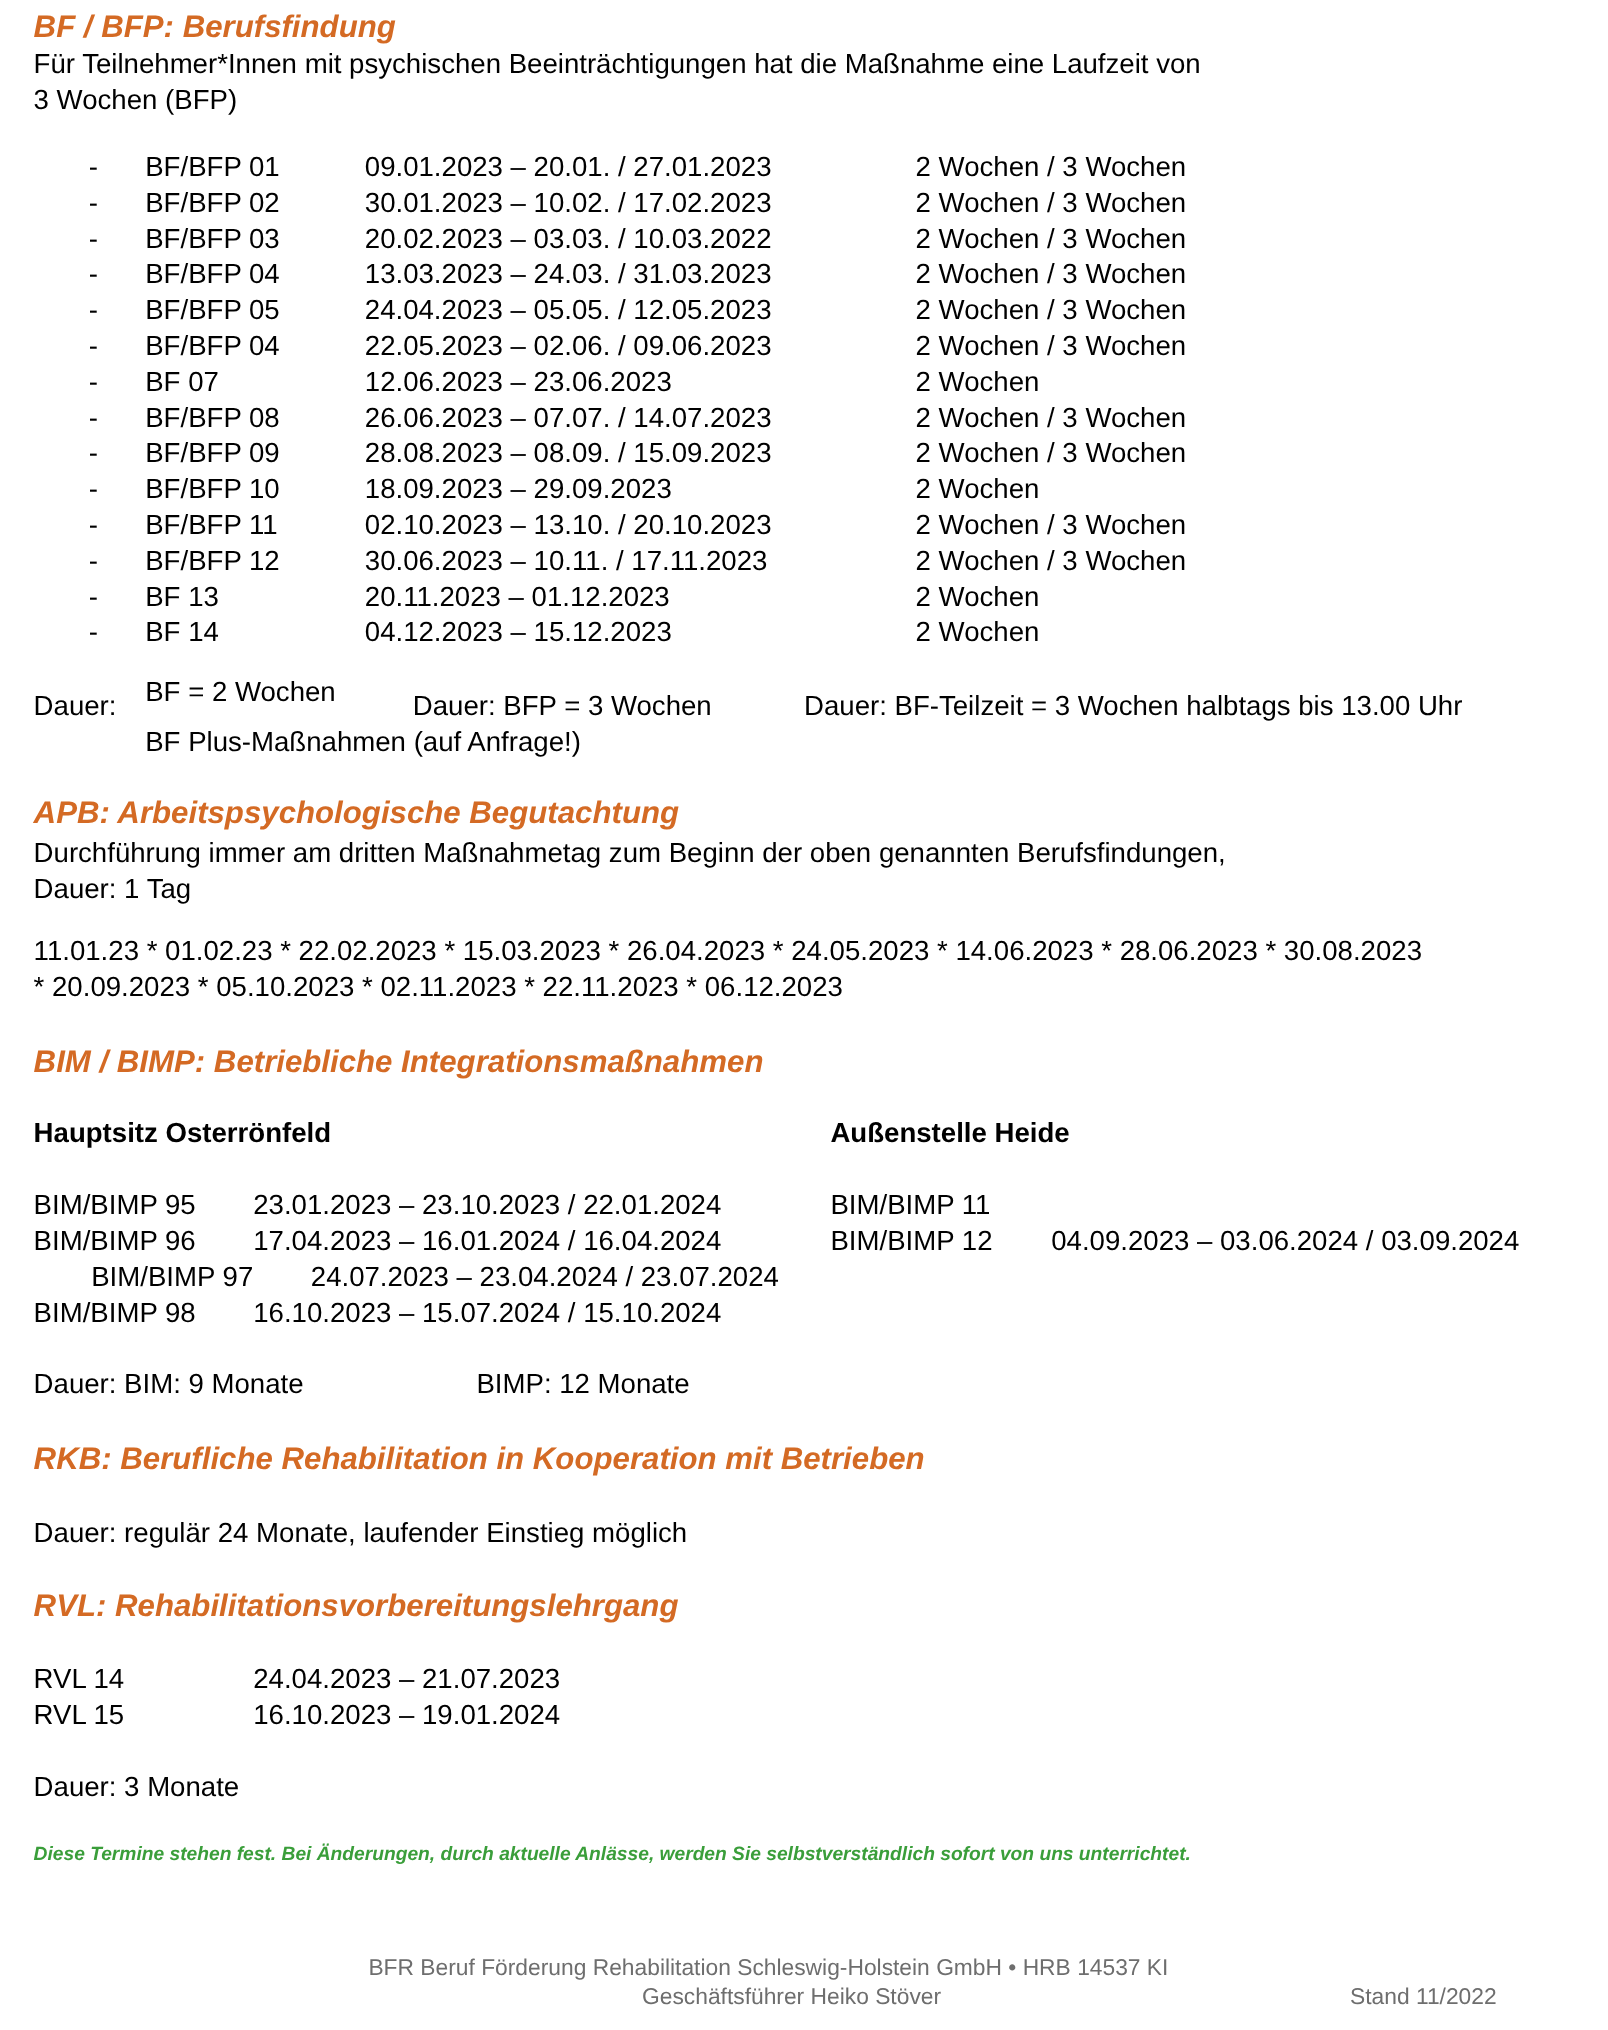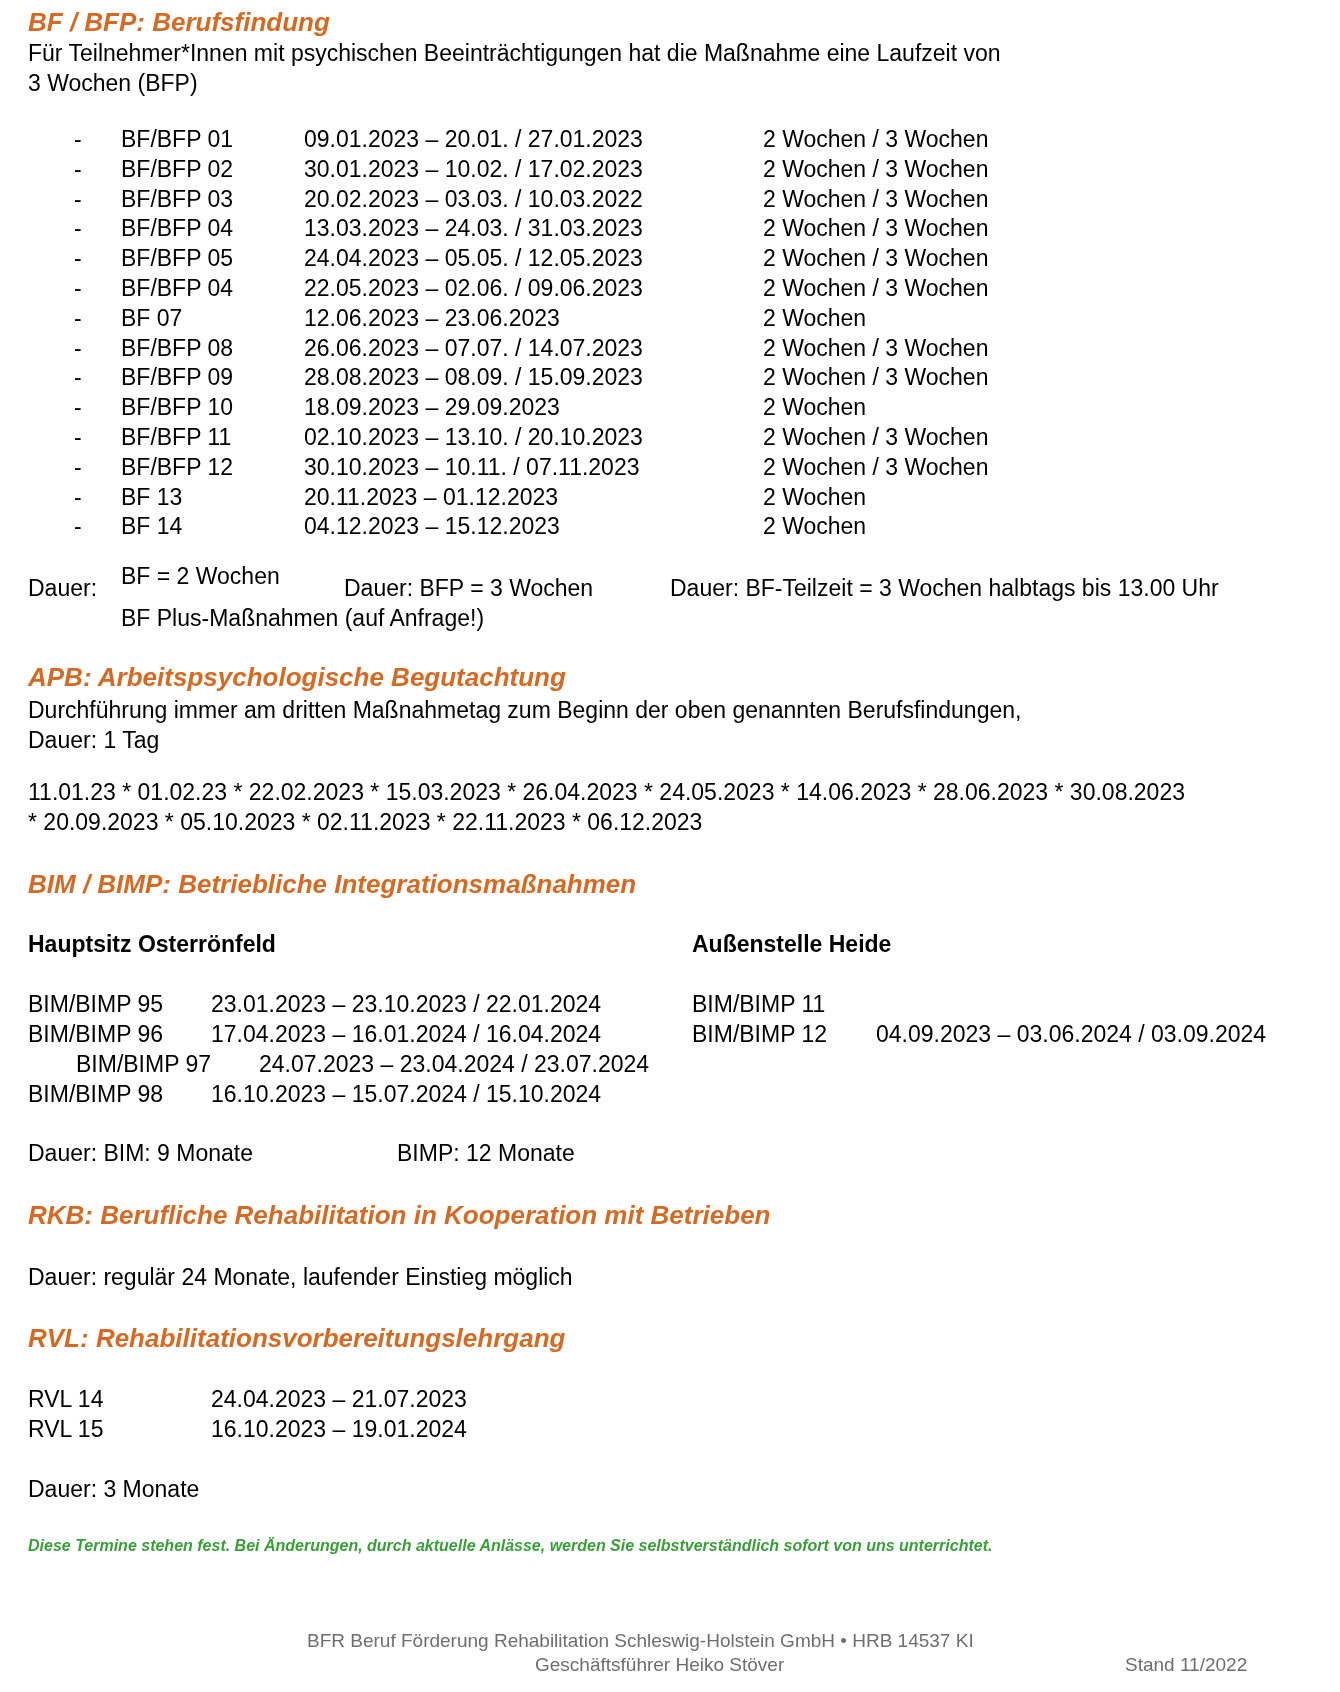--- a/index.html
+++ b/index.html
@@ -117,21 +117,21 @@
     </div>
     <div class="bf-row" style="top:298px;">
       <span class="bf-dash">-</span>
       <span class="bf-code">BF/BFP 11</span>
       <span class="bf-dates">02.10.2023 – 13.10. / 20.10.2023</span>
       <span class="bf-dur">2 Wochen / 3 Wochen</span>
     </div>
     <div class="bf-row" style="top:327.8px;">
       <span class="bf-dash">-</span>
       <span class="bf-code">BF/BFP 12</span>
-      <span class="bf-dates">30.10.2023 – 10.11. / 07.11.2023</span>
+      <span class="bf-dates">30.06.2023 – 10.11. / 17.11.2023</span>
       <span class="bf-dur">2 Wochen / 3 Wochen</span>
     </div>
     <div class="bf-row" style="top:357.6px;">
       <span class="bf-dash">-</span>
       <span class="bf-code">BF 13</span>
       <span class="bf-dates">20.11.2023 – 01.12.2023</span>
       <span class="bf-dur">2 Wochen</span>
     </div>
     <div class="bf-row" style="top:387.40000000000003px;">
       <span class="bf-dash">-</span>

